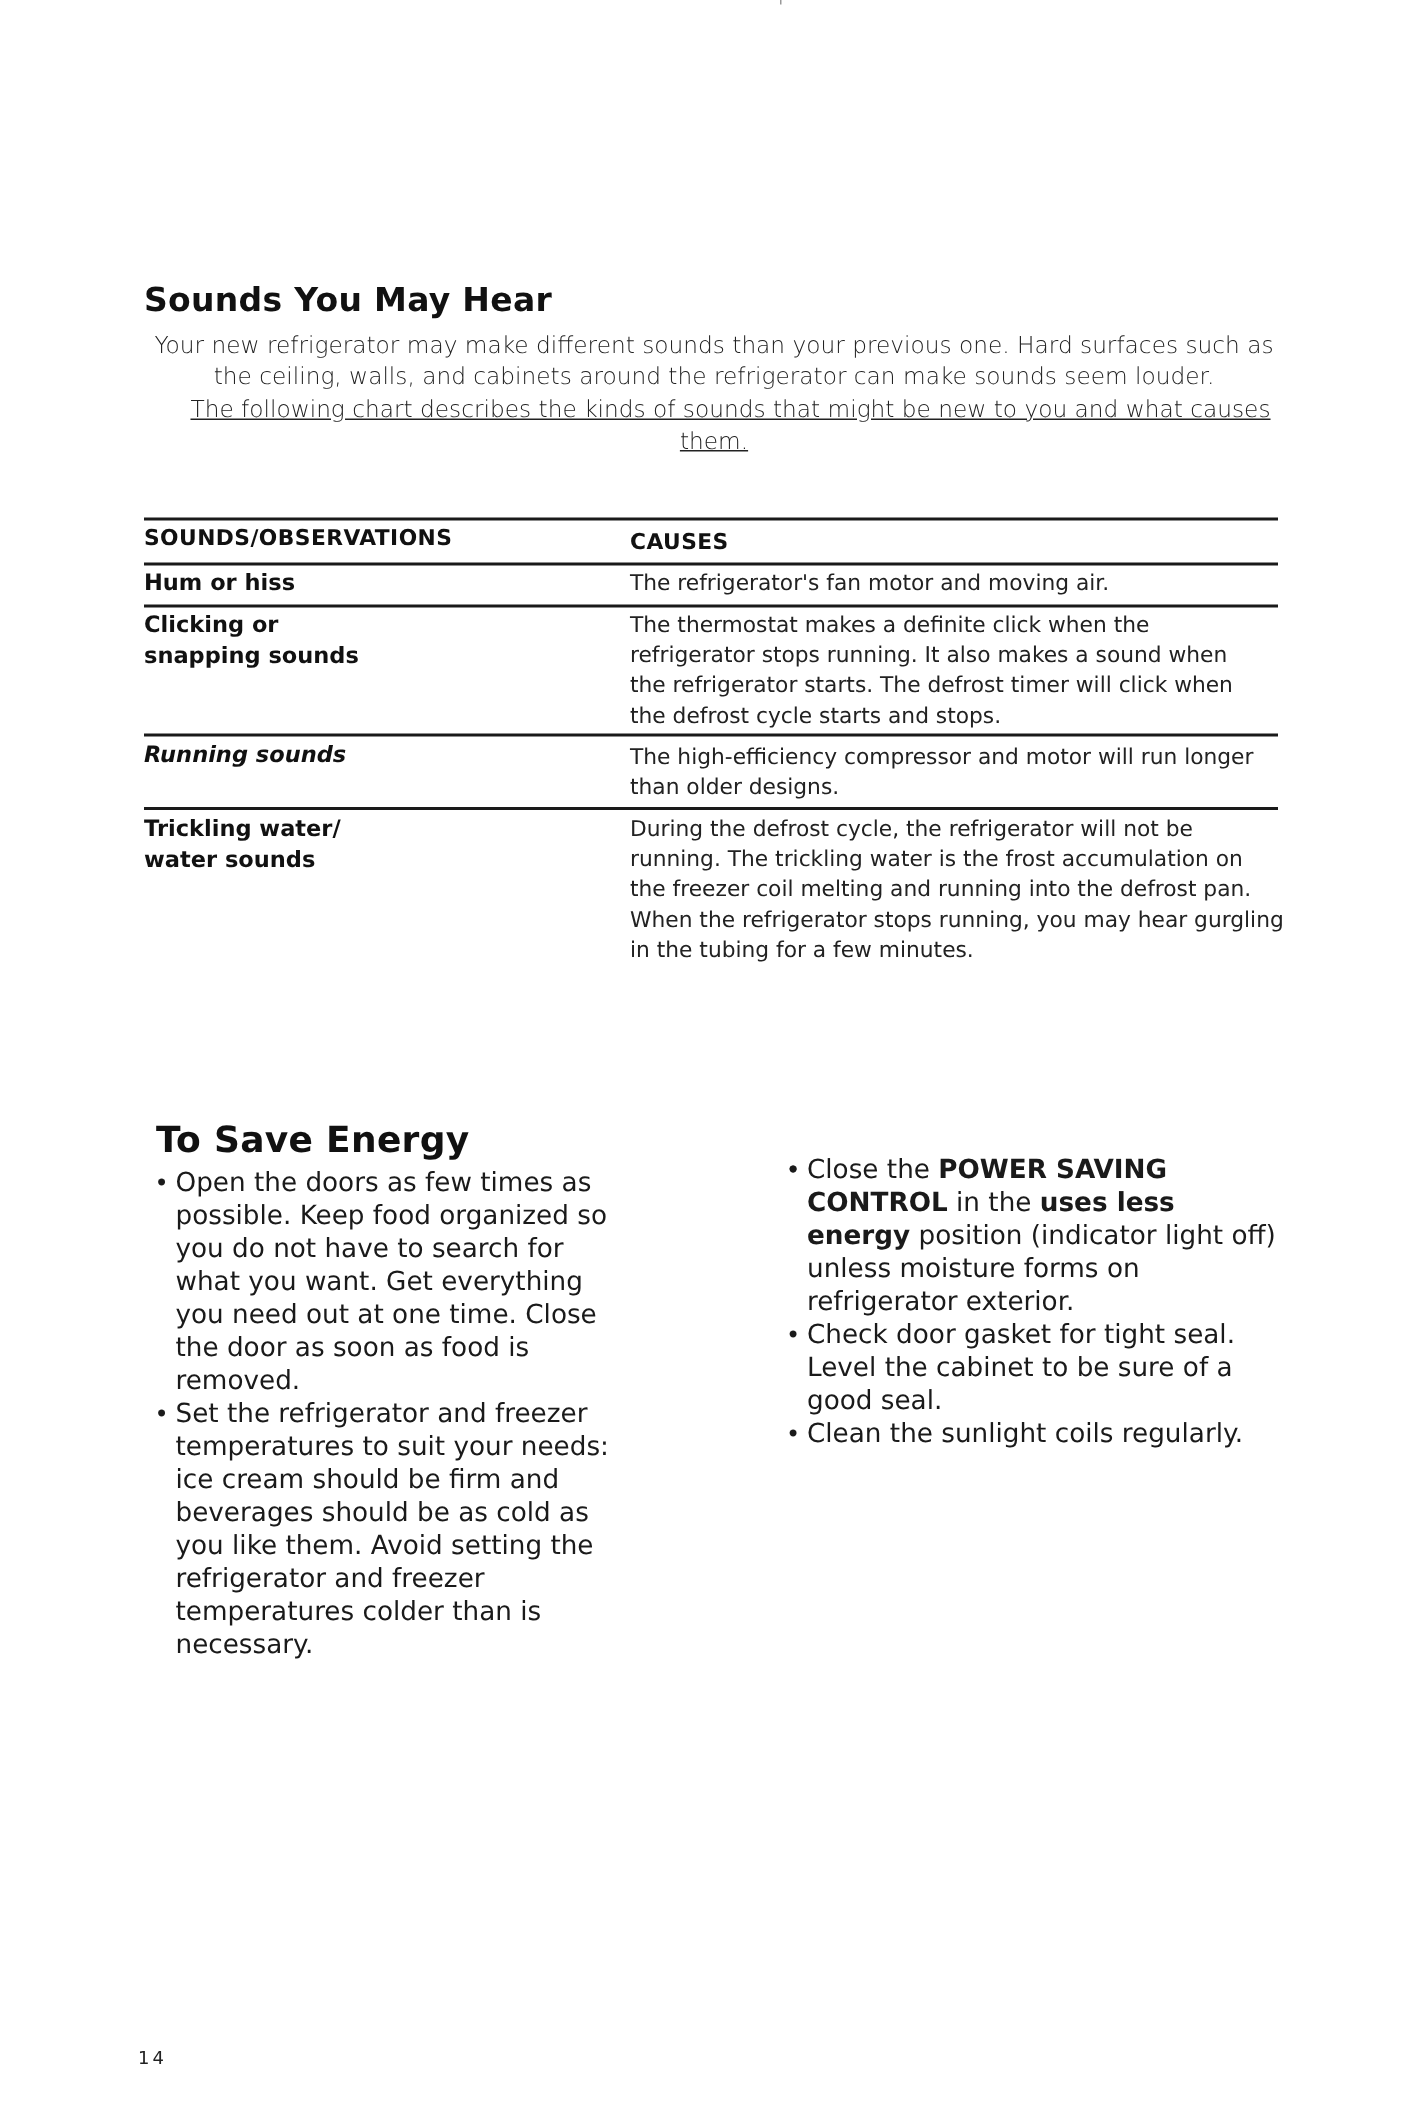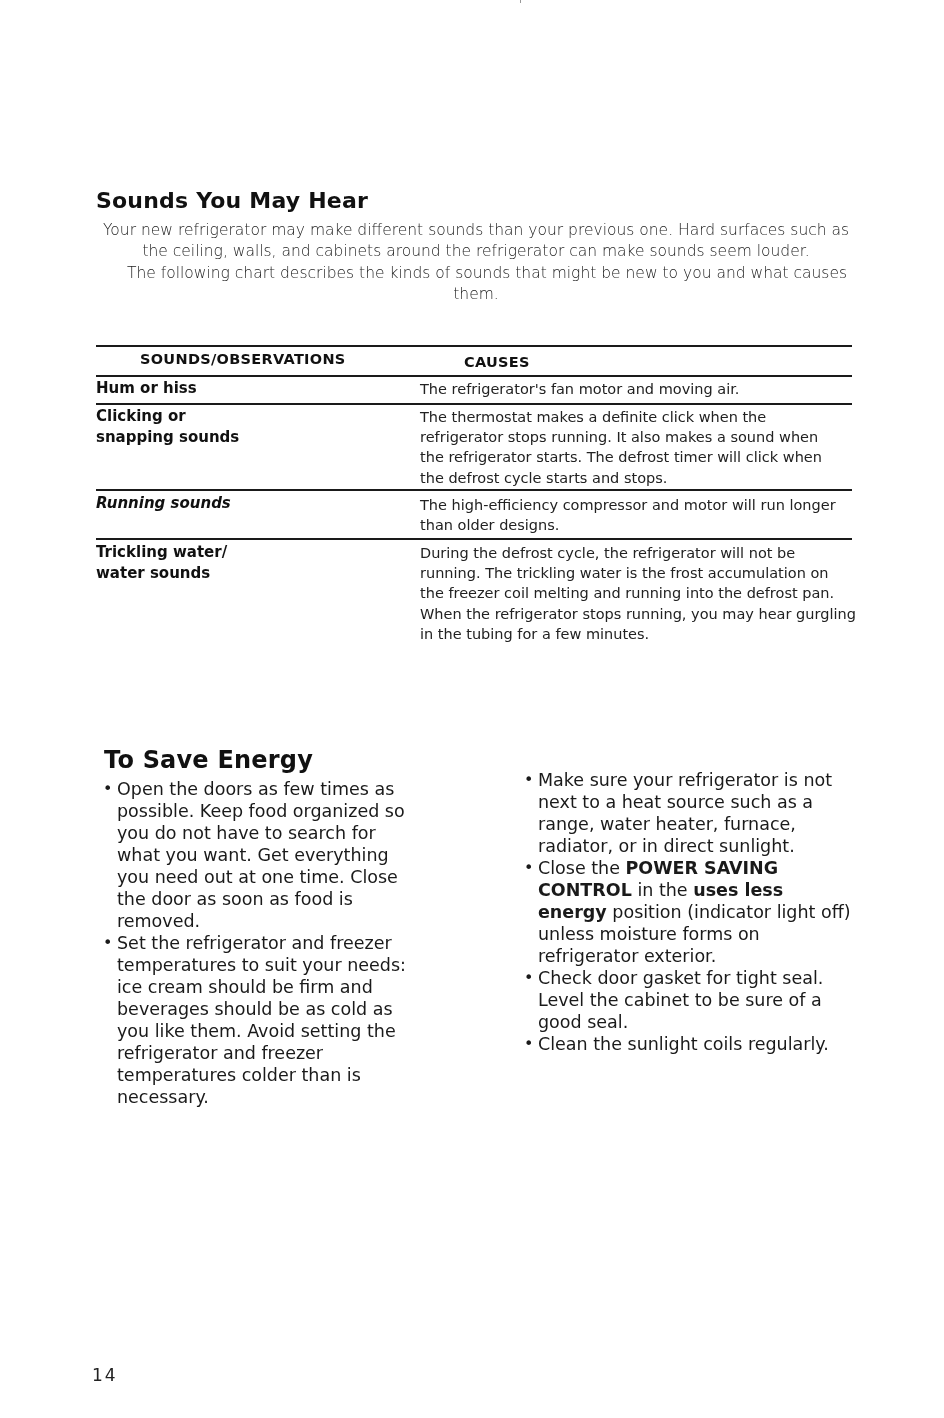--- a/index.html
+++ b/index.html
@@ -10,35 +10,35 @@
   .h2 {
     position: absolute; font-weight: bold; font-size: 22px; letter-spacing: 0.2px;
     color: #111;
     text-align: center;
   }
   .para {
     position: absolute; left: 96px; width: 760px;
     font-size: 15.5px; line-height: 21px; font-weight: 300; color: #222; text-align: center;
   }
   .para p { margin: 0; }
-  .para p.indent { text-indent: 22px; }
+  .para p.indent { text-indent: 22px; text-decoration: underline; }
 
   .table { position: absolute; left: 96px; top: 345px; width: 756px; }
   .rule { position: absolute; height: 2px; background: #1a1a1a; }
-  .th { position: absolute; font-weight: bold; font-size: 14.5px; letter-spacing: 0.3px; color: #111; margin-left: 44px; }
+  .th { position: absolute; font-weight: bold; font-size: 14.5px; letter-spacing: 0.3px; color: #111; }
   .cell-sound { position: absolute; left: 0; width: 300px; font-weight: bold; font-size: 15px; line-height: 20.5px; color: #111; }
   .cell-cause { position: absolute; left: 324px; width: 440px; font-size: 14.5px; line-height: 20.2px; color: #222; }
 
   .col { position: absolute; font-size: 17.5px; line-height: 22px; color: #1a1a1a; }
   .col ul { list-style: none; margin: 0; padding: 0; }
   .col li { position: relative; padding-left: 15px; }
   .col li .bullet { position: absolute; left: 1px; top: 0; font-size: 16px; }
   .col b { font-weight: bold; }
 
-  .page-num { position: absolute; left: 92px; top: 1365px; font-size: 17px; letter-spacing: 2px; color: #222; text-align: right; }
+  .page-num { position: absolute; left: 92px; top: 1365px; font-size: 12px; letter-spacing: 2px; color: #222; text-align: right; }
   .tick { position: absolute; left: 520px; top: 0; width: 1px; height: 3px; background: #999; }
 </style>
 </head>
 <body>
 
 <div class="tick"></div>
 
 <div class="h2" style="left:96px; top:188px;">Sounds You May Hear</div>
 
 <div class="para" style="top:220px;">
@@ -88,21 +88,20 @@
       <span class="bullet">•</span>
       <span>Set the refrigerator and freezer temperatures to suit your needs: ice cream should be firm and beverages should be as cold as you like them. Avoid setting the refrigerator and freezer temperatures colder than is necessary.</span>
     </li>
   </ul>
 </div>
 
 <div class="col" style="left:523px; top:769px; width:330px;">
   <ul>
     <li>
       <span class="bullet">•</span>
-      <span>Make sure your refrigerator is not next to a heat source such as a range, water heater, furnace, radiator, or in direct sunlight.</span>
     </li>
     <li>
       <span class="bullet">•</span>
       <span><span>Close the </span><b>POWER SAVING CONTROL</b><span> in the </span><b>uses less energy</b><span> position (indicator light off) unless moisture forms on refrigerator exterior.</span></span>
     </li>
     <li>
       <span class="bullet">•</span>
       <span>Check door gasket for tight seal. Level the cabinet to be sure of a good seal.</span>
     </li>
     <li>

